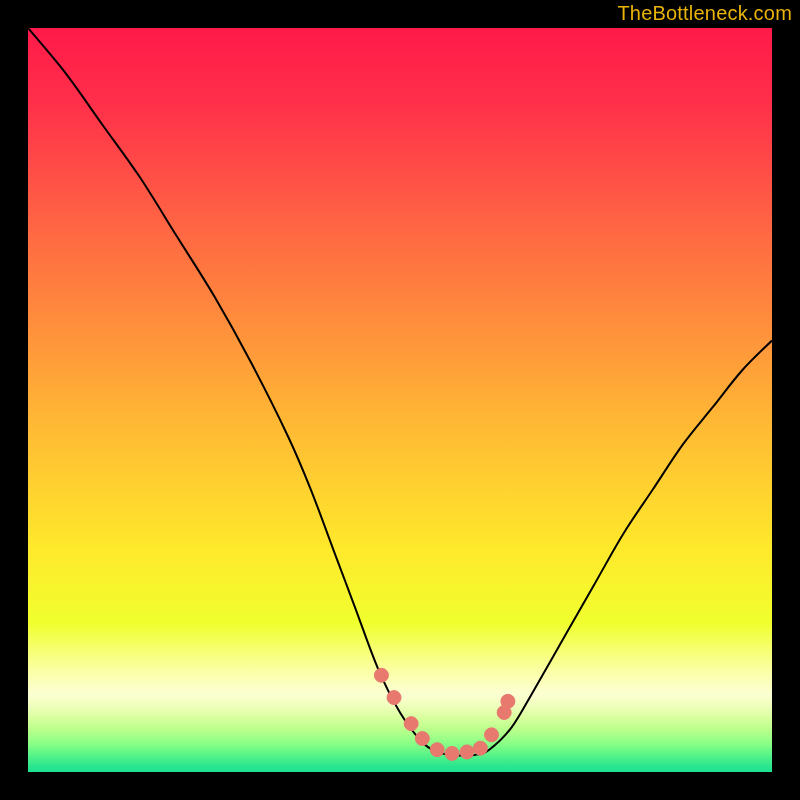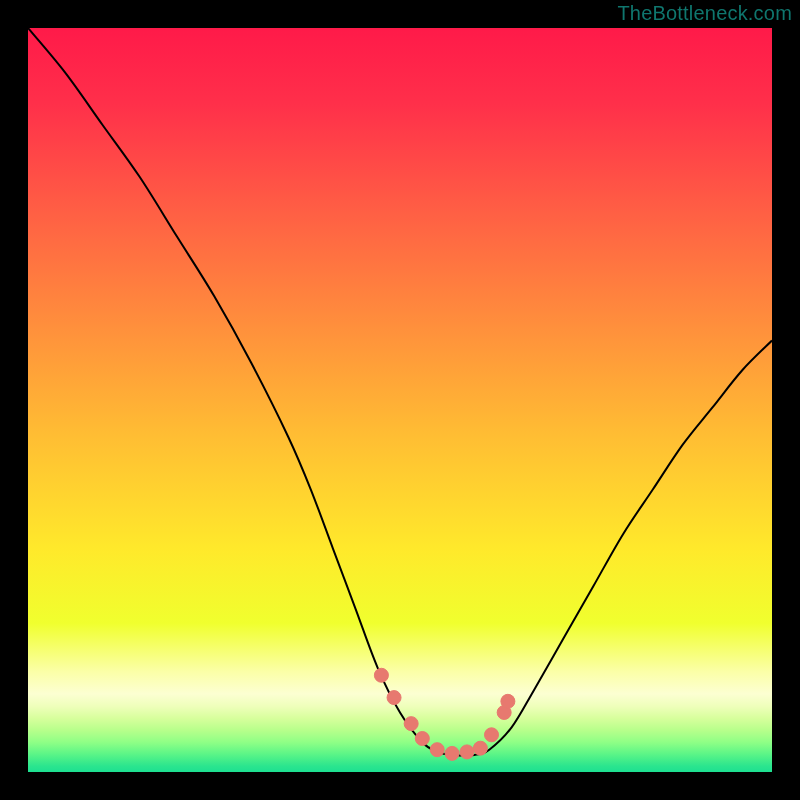--- a/index.html
+++ b/index.html
@@ -24,21 +24,21 @@
     
     left: 28px;
     top: 28px;
     width: 744px;
     height: 744px;
   }
   .watermark {
     position: absolute;
     top: 2px;
     right: 8px;
-    color: #0f766e;
+    color: #eab308;
     font-size: 20px;
     font-weight: 400;
     letter-spacing: 0.2px;
     z-index: 10;
   }
   svg {
     display: block;
   }
 </style>
 </head>

